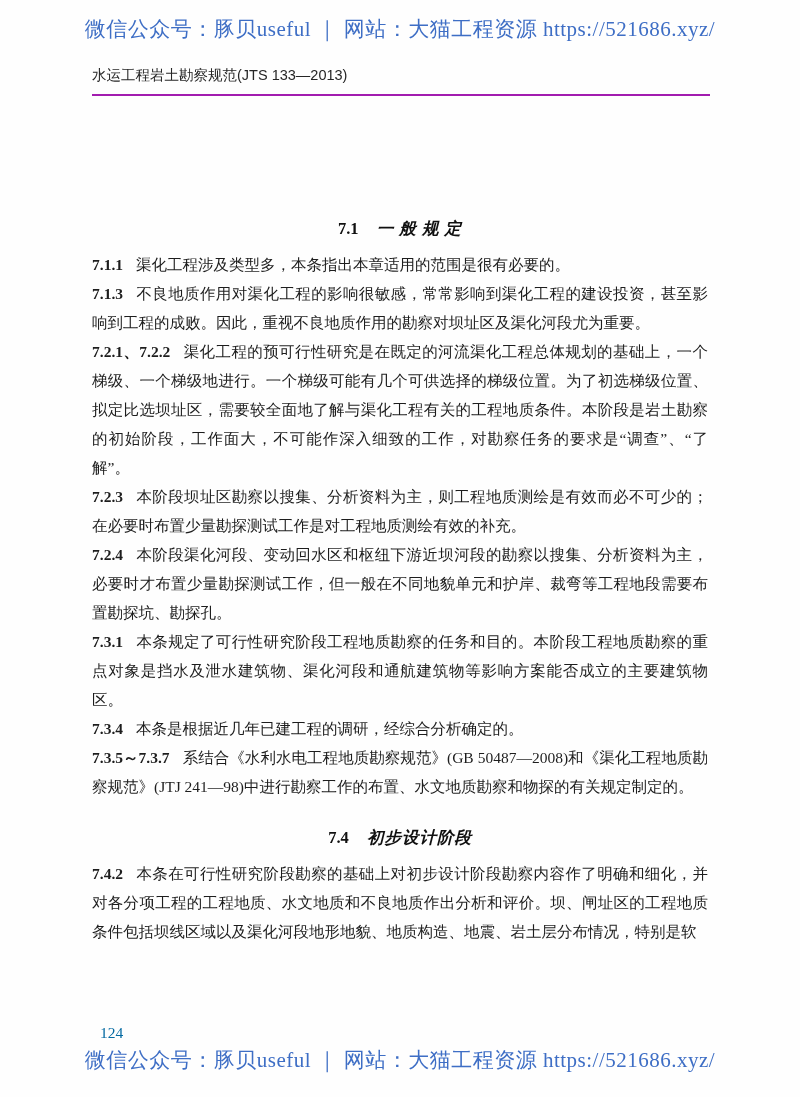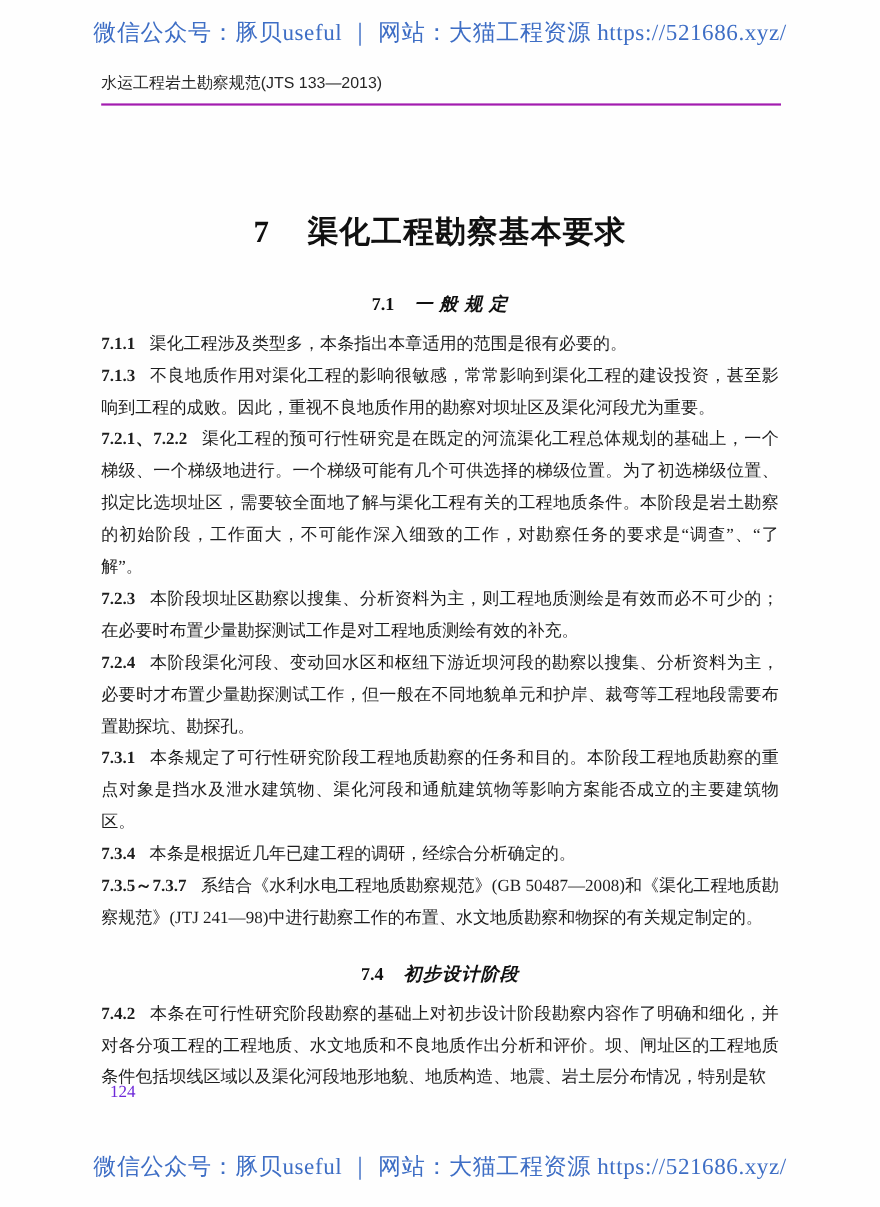--- a/index.html
+++ b/index.html
@@ -59,40 +59,36 @@
     text-align: justify;
     text-justify: inter-character;
   }
   .clause-label {
     font-weight: bold;
     margin-right: 13px;
     white-space: nowrap;
   }
   .page-number {
     position: absolute;
-    left: 100px; top: 984px;
+    left: 100px; top: 1024px;
     font-size: 15.5px;
-    color: #6d28d9;
+    color: #0369a1;
   }
 </style>
 </head>
 <body>
 
 <div class="watermark watermark-top">微信公众号：豚贝useful ｜ 网站：大猫工程资源 https://521686.xyz/</div>
 
 <div class="running-header">
   <span>水运工程岩土勘察规范(JTS 133—2013)</span>
 </div>
 
 <div class="content">
 
-  <h1 class="chapter-title">
-    <span>7</span>
-    <span class="gap">渠化工程勘察基本要求</span>
-  </h1>
 
   <h2 class="section-heading">
     <span>7.1</span>
     <span class="gap">一 般 规 定</span>
   </h2>
 
   <p class="clause">
     <span class="clause-label">7.1.1</span><span>渠化工程涉及类型多，本条指出本章适用的范围是很有必要的。</span>
   </p>
   <p class="clause">

